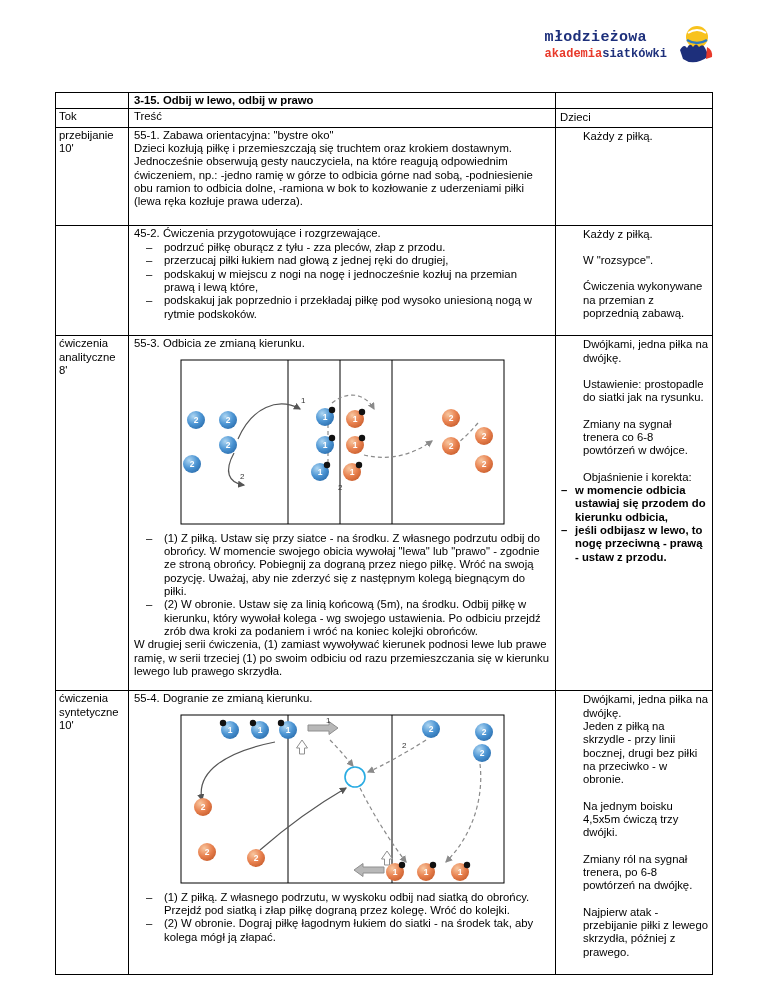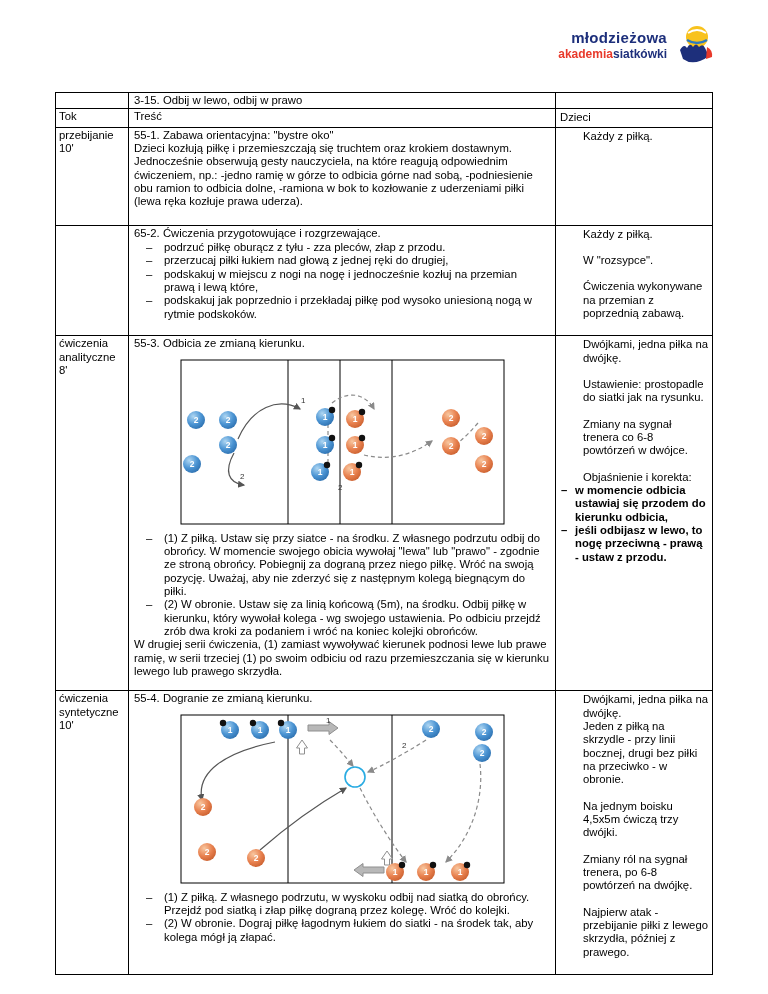--- a/index.html
+++ b/index.html
@@ -3,41 +3,41 @@
 <meta charset="utf-8">
 <style>
   * { margin:0; padding:0; box-sizing:border-box; }
   html,body { background:#fff; }
   .page {
     position:relative; width:768px; height:994px; background:#fff;
     font-family:"Liberation Sans", sans-serif; color:#000; overflow:hidden;
   }
   
   .logo { position:absolute; top:24px; right:52px; display:flex; align-items:center; gap:5px; }
-  .logo-text { text-align:right; }
+  .logo-text { text-align:left;font-family:Liberation Mono, monospace; }
   .logo-line1 { font-size:15px; font-weight:bold; color:#1d2f7b; letter-spacing:.3px; }
   .logo-line2 { font-size:12px; font-weight:bold; margin-top:1px; }
   .logo-line2 .red  { color:#e8392a; }
   .logo-line2 .navy { color:#1d2f7b; }
   
   table.lesson {
     position:absolute; top:92px; left:55px; width:657px;
     border-collapse:collapse; table-layout:fixed;
     font-size:11.3px; line-height:1.18;
   }
   .lesson td { border:1px solid #000; vertical-align:top; padding:1px 5px; }
   .lesson td.tok   { padding:1px 3px; }
   .lesson td.uwagi { padding:2px 4px; }
   .tr-title { height:14px; }
   .tr-head  { height:13px; }
   .tr-r1 { height:98px; }
   .tr-r2 { height:88px; }
   .tr-r3 { height:355px; }
   .tr-r4 { height:280px; }
-  .bold { font-weight:normal;border-radius:7px; }
+  .bold { font-weight:bold;border-radius:7px; }
   .bullets { margin-top:1px; }
   .bullet { position:relative; padding-left:30px; }
   .bullet::before { content:"–"; position:absolute; left:12px; top:0; }
   .uwagi p { margin:0 0 13px 0;padding-left:23px; }
   .uwagi p.tight { margin-bottom:0; }
   .subbullet { position:relative; padding-left:15px;font-weight:bold; }
   .subbullet::before { content:"–"; position:absolute; left:1px; top:0; }
   .diagram { display:block; margin:8px auto 7px auto; }
   .court rect, .court line { stroke:#000; stroke-width:1; fill:none; }
 </style>
@@ -111,21 +111,21 @@
         <div>Dzieci kozłują piłkę i przemieszczają się truchtem oraz krokiem dostawnym. Jednocześnie obserwują gesty nauczyciela, na które reagują odpowiednim ćwiczeniem, np.: -jedno ramię w górze to odbicia górne nad sobą, -podniesienie obu ramion to odbicia dolne, -ramiona w bok to kozłowanie z uderzeniami piłki (lewa ręka kozłuje prawa uderza).</div>
       </td>
       <td class="uwagi">
         <p>Każdy z piłką.</p>
       </td>
     </tr>
 
     <tr class="tr-r2">
       <td class="tok"></td>
       <td>
-        <div>65-2. Ćwiczenia przygotowujące i rozgrzewające.</div>
+        <div>45-2. Ćwiczenia przygotowujące i rozgrzewające.</div>
         <div class="bullets">
           <div class="bullet">podrzuć piłkę oburącz z tyłu - zza pleców, złap z przodu.</div>
           <div class="bullet">przerzucaj piłki łukiem nad głową z jednej ręki do drugiej,</div>
           <div class="bullet">podskakuj w miejscu z nogi na nogę i jednocześnie kozłuj na przemian prawą i lewą które,</div>
           <div class="bullet">podskakuj jak poprzednio i przekładaj piłkę pod wysoko uniesioną nogą w rytmie podskoków.</div>
         </div>
       </td>
       <td class="uwagi">
         <p>Każdy z piłką.</p>
         <p>W "rozsypce".</p>

